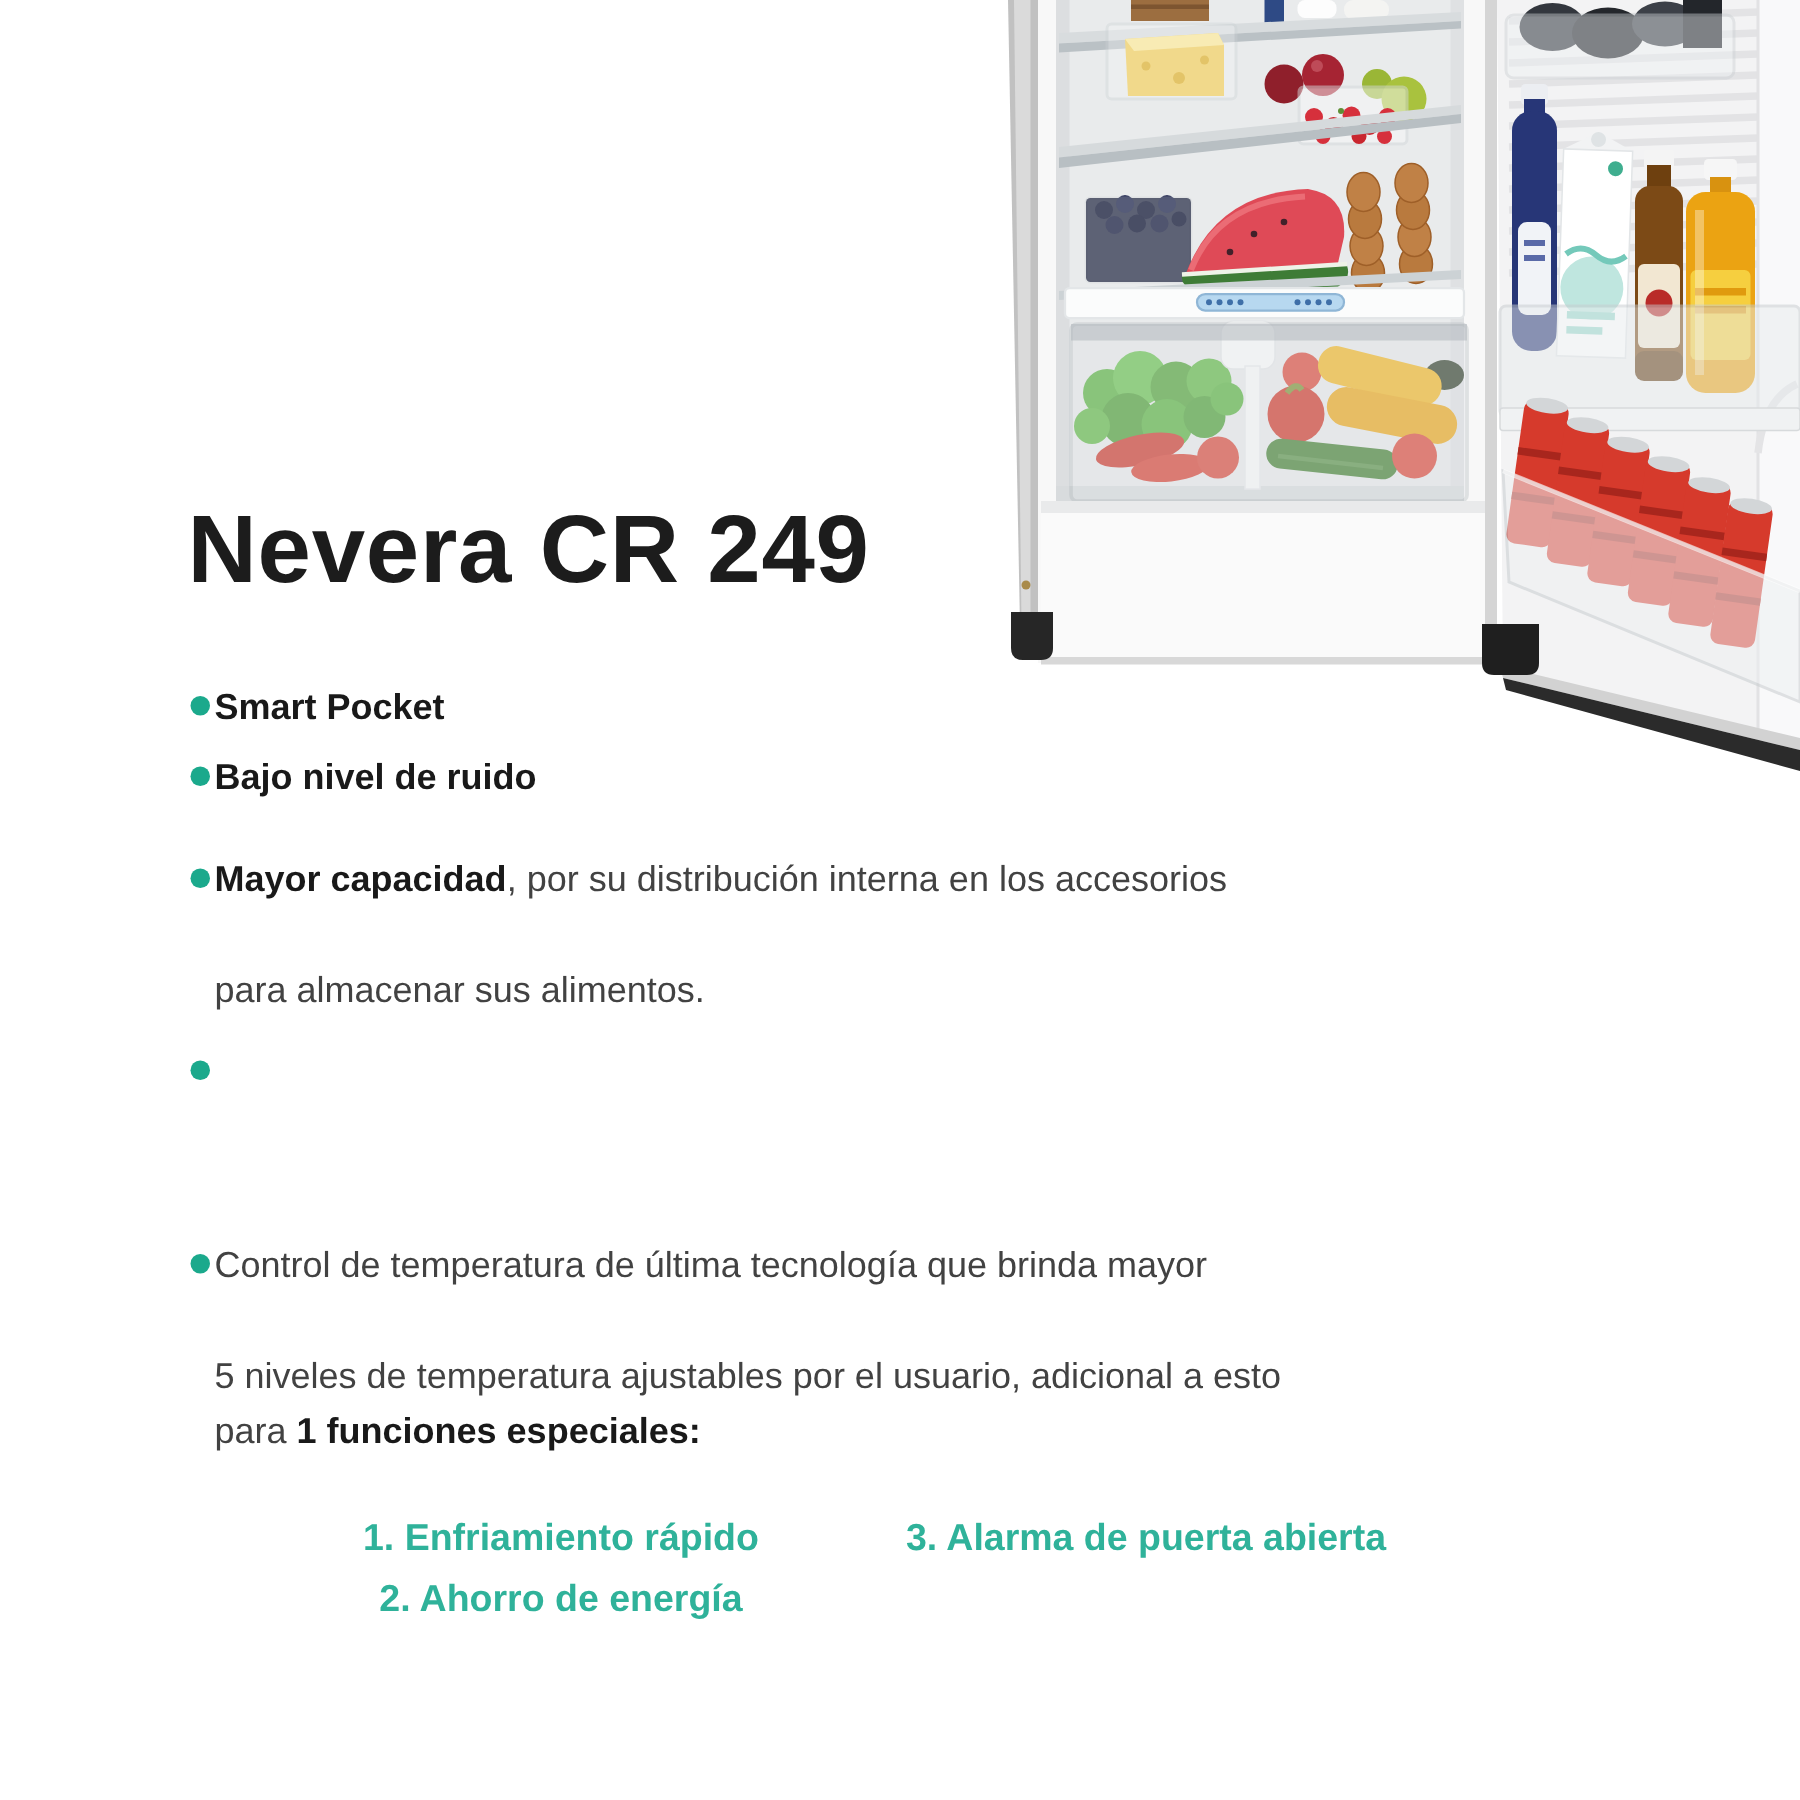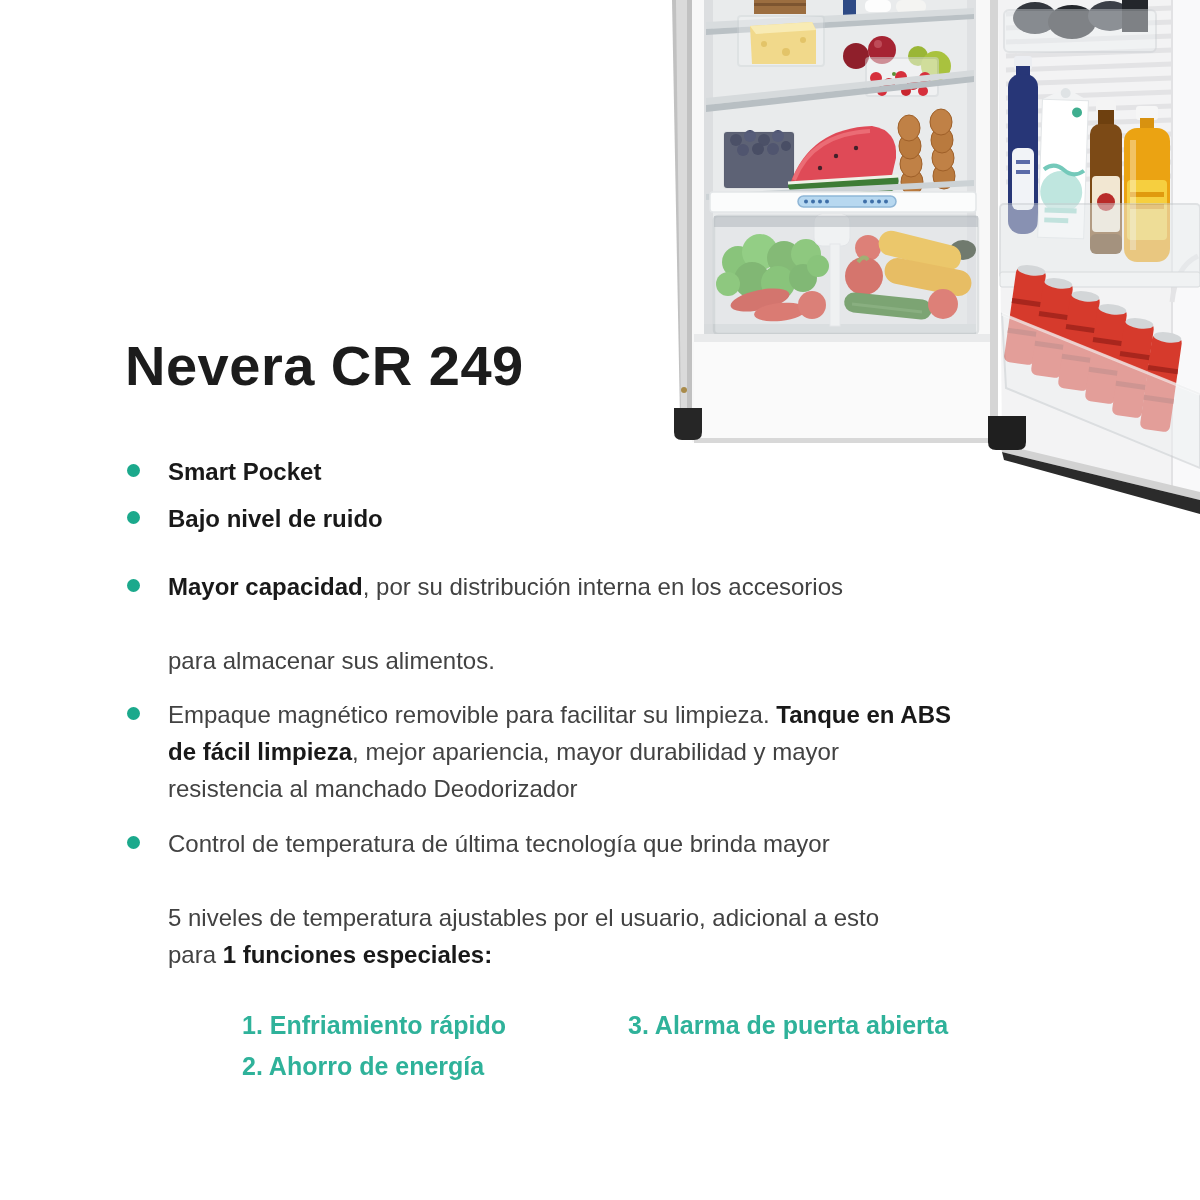--- a/index.html
+++ b/index.html
@@ -1,29 +1,29 @@
 <!DOCTYPE html>
 <html style="--background: #ffffff; --accent: #2fb29a; --bullet-dot: #1ba98c; --text: #424242; --text-strong: #191919; --title-color: #1c1c1c;"><head>
 <meta charset="utf-8">
 <style>
   html,body{margin:0;padding:0;background:#fff;}
   .page{position:relative;width:1200px;height:1200px;background:var(--background,#fff);
         overflow:hidden;font-family:"Liberation Sans",sans-serif;}
   .hero{position:absolute;left:660px;top:0;width:540px;height:520px;}
-  .title{position:absolute;left:125px;top:342px;margin:0;font-size:56px;line-height:48px;
+  .title{position:absolute;left:125px;top:342px;margin:0;font-size:64px;line-height:48px;
          font-weight:800;color:var(--title-color,#1c1c1c);letter-spacing:.5px;}
-  .bullet{position:absolute;left:127px;display:flex;gap:28px;width:940px;}
+  .bullet{position:absolute;left:127px;display:flex;gap:3px;width:940px;}
   .dot{flex:0 0 auto;width:13px;height:13px;border-radius:50%;
        background:var(--bullet-dot,#1ba98c);margin-top:11px;}
   .btext{margin:0;font-size:24px;line-height:37px;color:var(--text,#424242);}
   .btext .b{font-weight:700;color:var(--text-strong,#191919);}
   .b1{top:453px}.b2{top:500px}.b3{top:568px}.b4{top:696px}.b5{top:825px}
   .features{position:absolute;top:1005px;font-size:25px;font-weight:700;
-            color:var(--accent,#2fb29a);line-height:41px;white-space:nowrap;}
-  .f1{left:242px}.f2{left:628px}
+            color:var(--accent,#2fb29a);line-height:41px;white-space:nowrap;text-align:center;}
+  .f1{left:242px}.f2{left:604px}
 </style>
 </head>
 <body>
 
 <div class="page">
 
   <svg class="hero" viewBox="0 0 540 520" aria-hidden="true">
 
     <g>
       <polygon points="12,0 32,0 32,412 20,418" fill="#c1c1c1"></polygon>
@@ -316,21 +316,20 @@
     <p class="btext"><span class="b">Bajo nivel de ruido</span></p>
   </div>
 
   <div class="bullet b3">
     <span class="dot"></span>
     <p class="btext"><span class="b">Mayor capacidad</span><span>, por su distribución interna en los accesorios</span><br><br><span>para almacenar sus alimentos.</span></p>
   </div>
 
   <div class="bullet b4">
     <span class="dot"></span>
-    <p class="btext"><span>Empaque magnético removible para facilitar su limpieza. </span><span class="b">Tanque en ABS</span><br><span class="b">de fácil limpieza</span><span>, mejor apariencia, mayor durabilidad y mayor</span><br><span>resistencia al manchado Deodorizador</span></p>
   </div>
 
   <div class="bullet b5">
     <span class="dot"></span>
     <p class="btext"><span>Control de temperatura de última tecnología que brinda mayor</span><br><br><span>5 niveles de temperatura ajustables por el usuario, adicional a esto</span><br><span>para </span><span class="b">1 funciones especiales:</span></p>
   </div>
 
   <div class="features f1">
       <div>1. Enfriamiento rápido</div>
       <div>2. Ahorro de energía</div>

